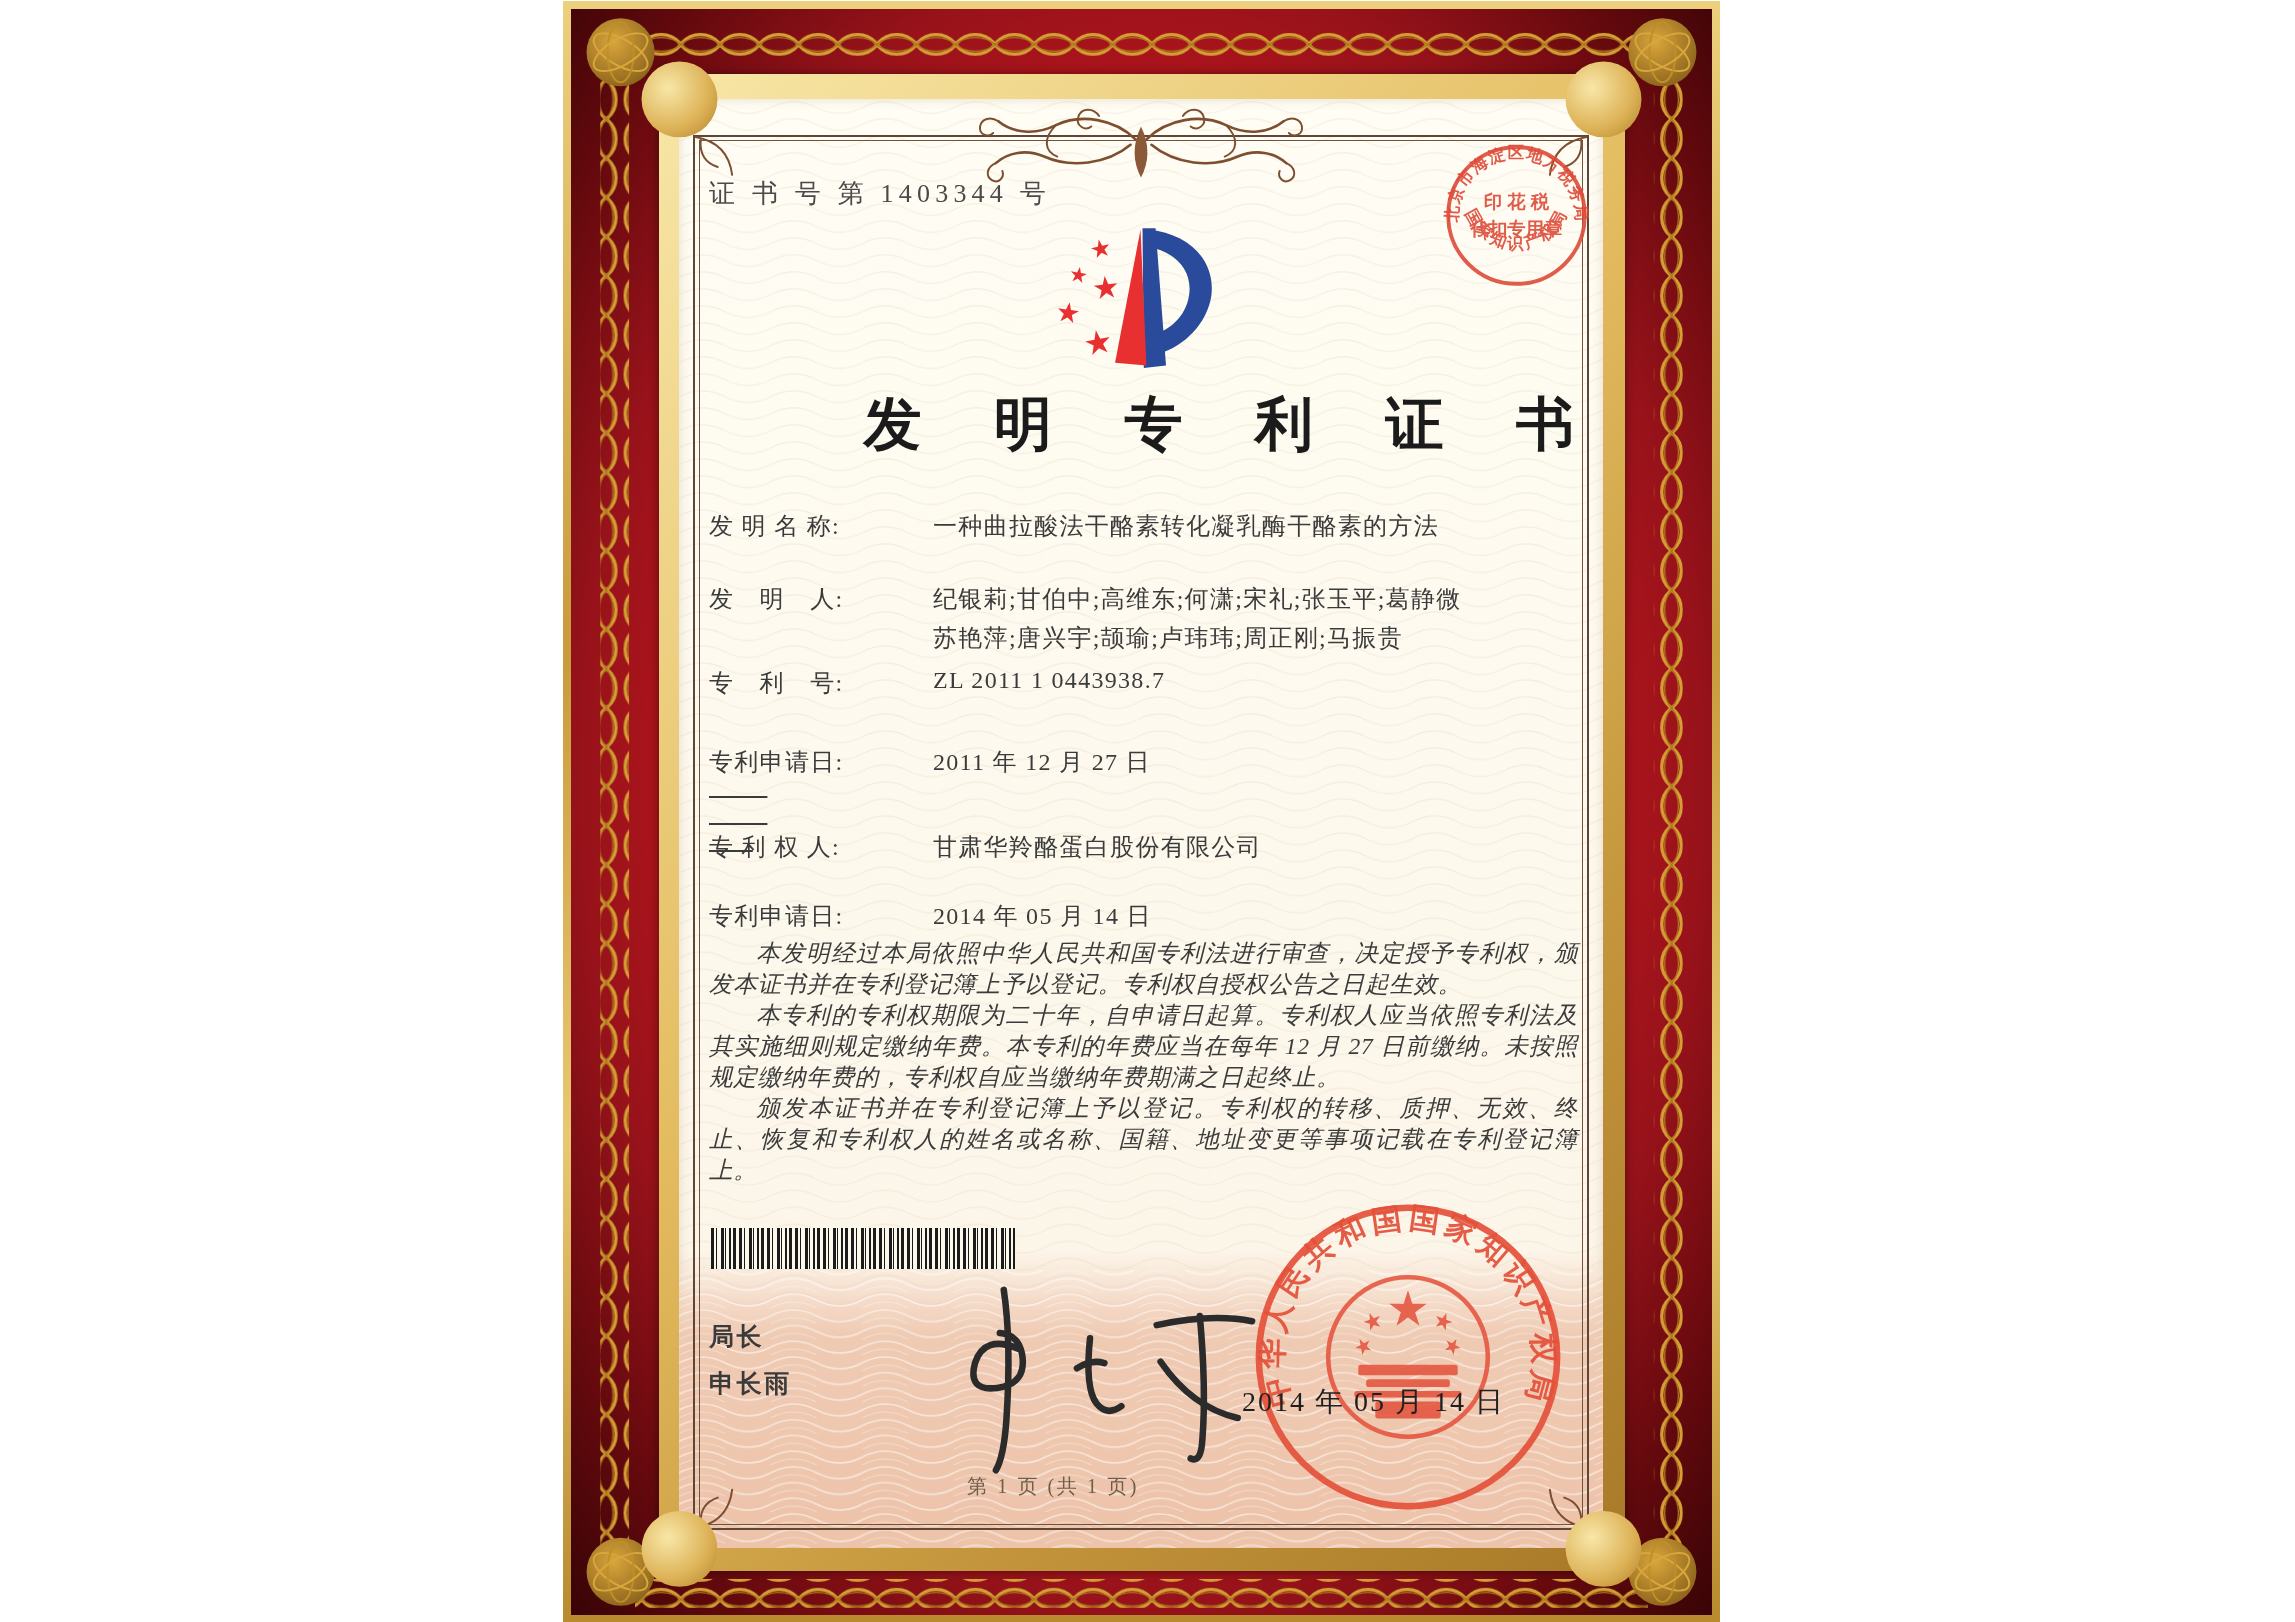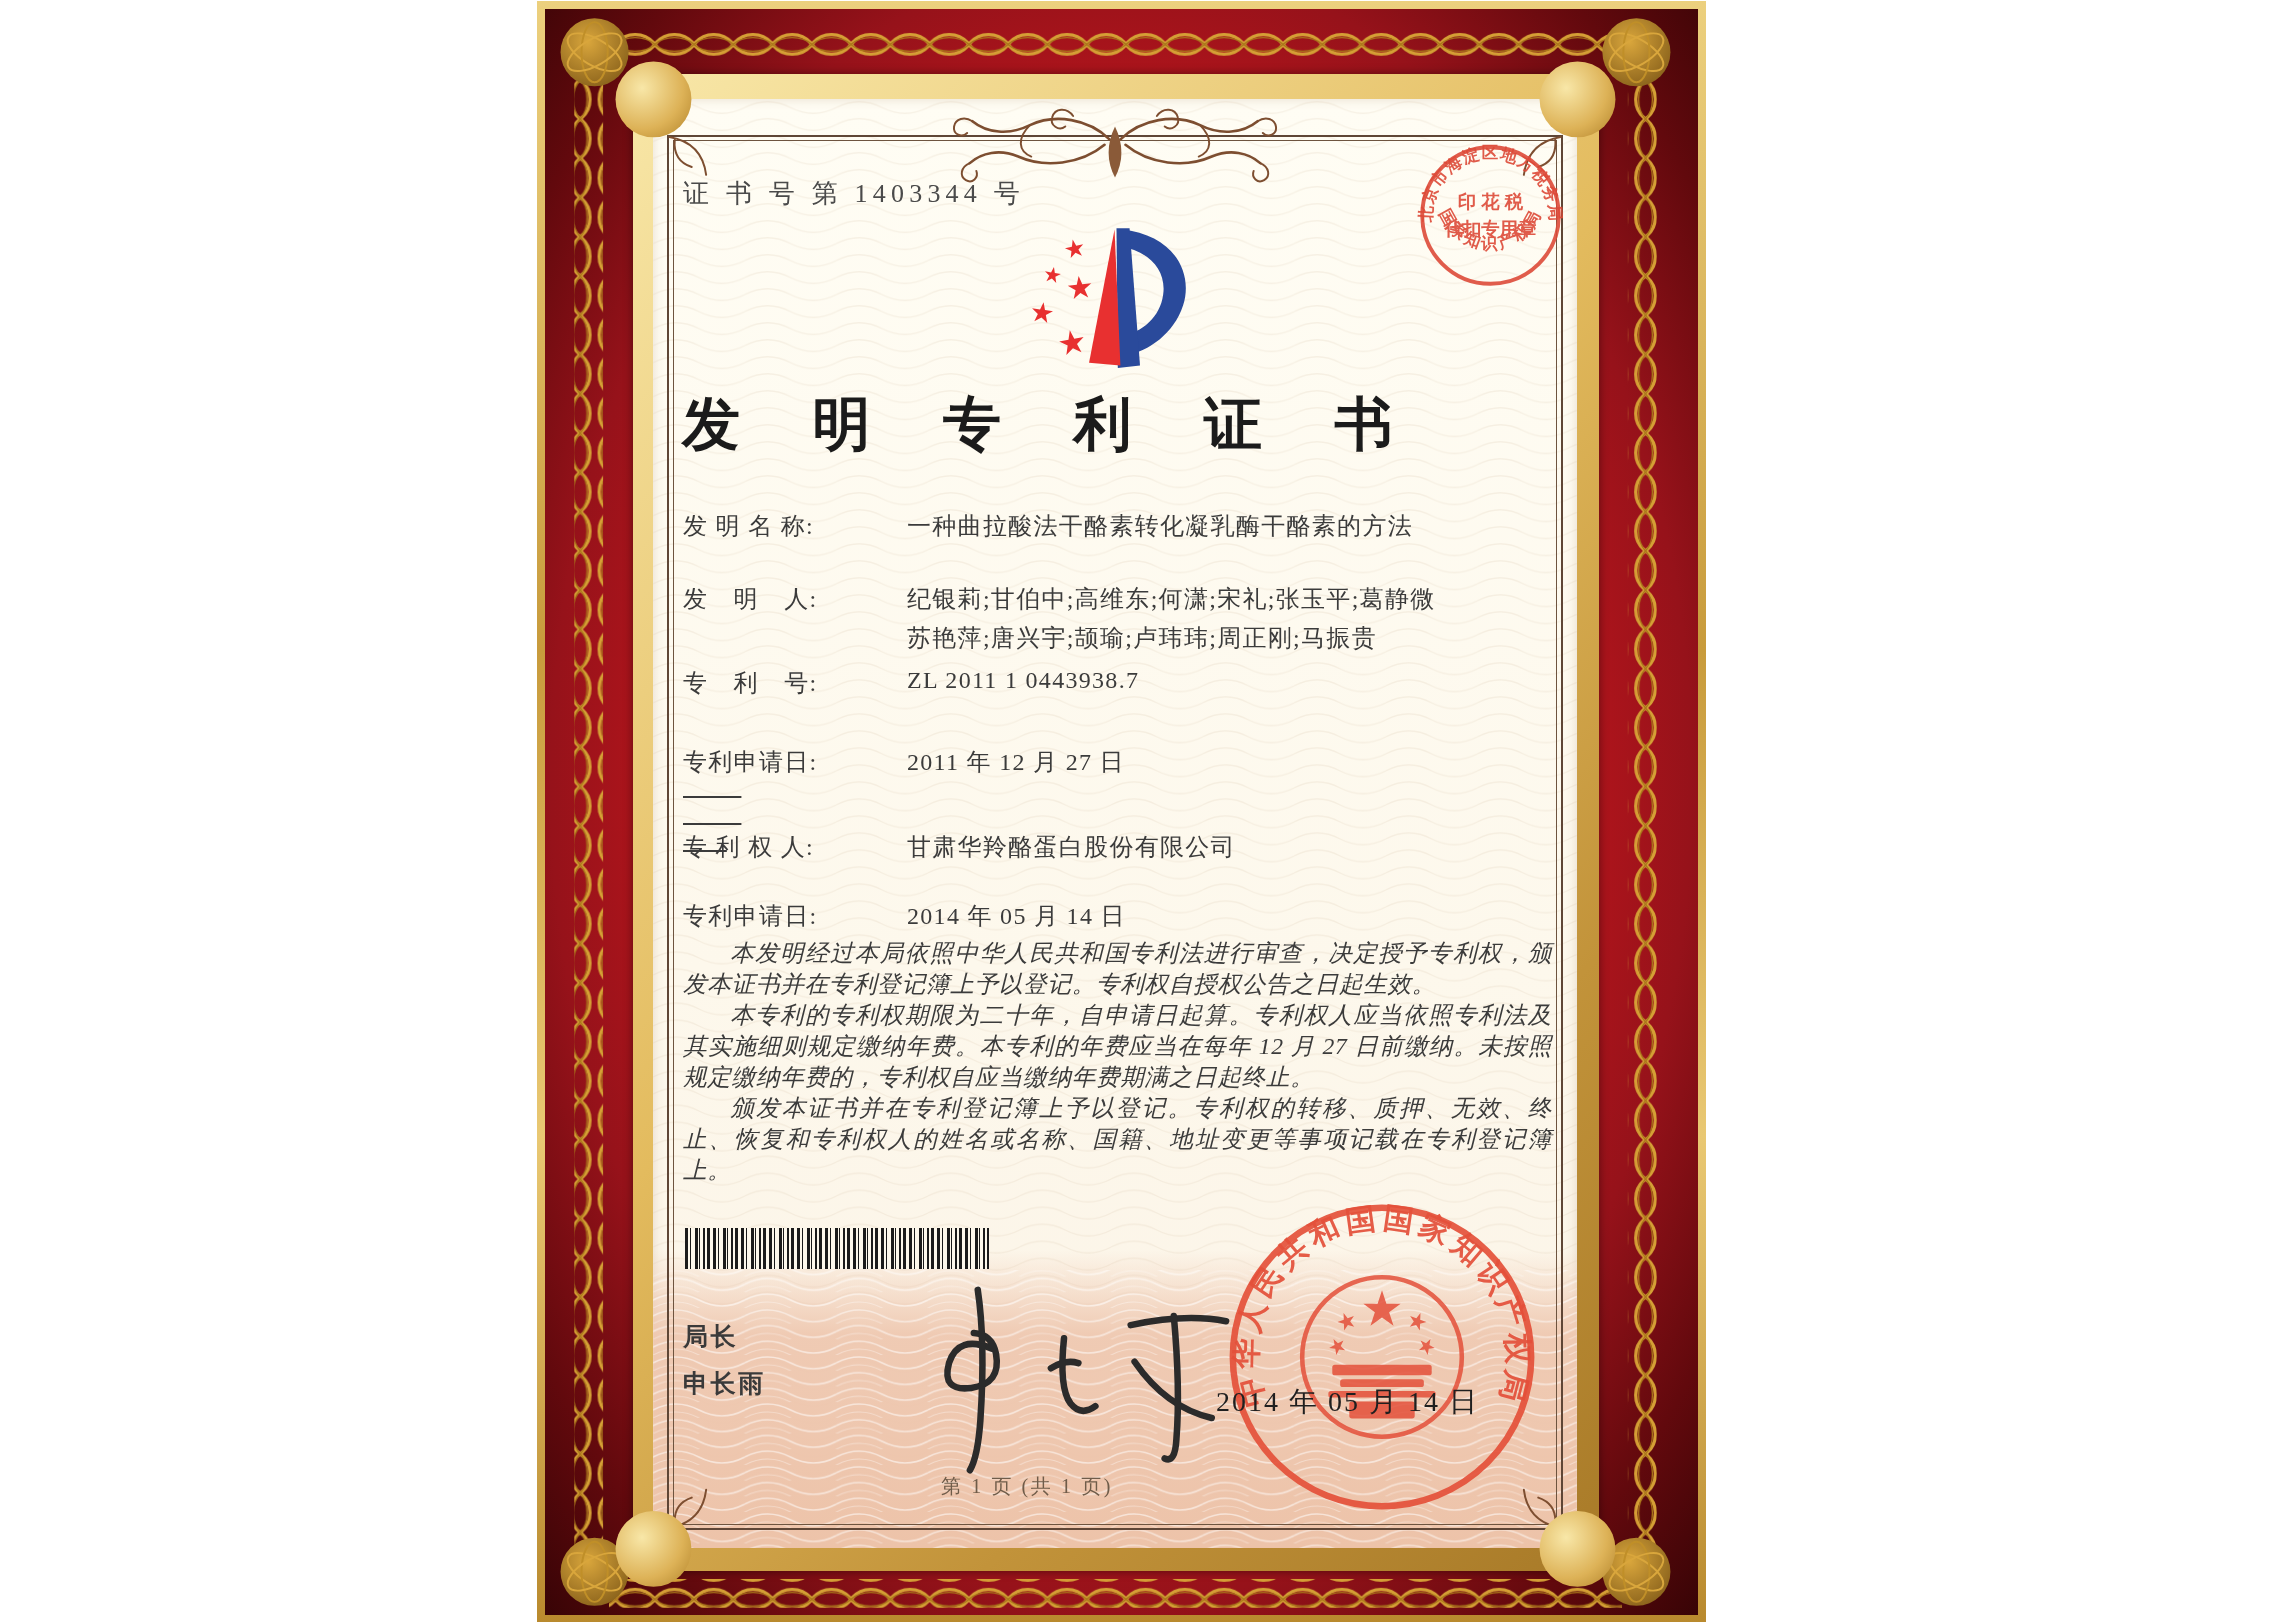--- a/index.html
+++ b/index.html
@@ -1,37 +1,37 @@
 <!DOCTYPE html>
 <html style="font-size:10.5px"><head>
 <meta charset="utf-8">
 <style>
   html,body{margin:0;padding:0;}
   body{width:2295px;height:1623px;background:#ffffff;position:relative;
        font-family:"Liberation Serif","DejaVu Serif",serif;}
-  .certificate{position:absolute;left:537px;top:1.3px;width:1157px;height:1622px;
-       background:linear-gradient(180deg,#ecd07e,#c89b3c 40%,#e9c873 70%,#b98a2e);padding-left:12px;}
+  .certificate{position:absolute;left:563px;top:1.3px;width:1157px;height:1622px;
+       background:linear-gradient(180deg,#ecd07e,#c89b3c 40%,#e9c873 70%,#b98a2e);}
   .frame-red{position:absolute;left:7.9px;top:7.9px;right:7.9px;bottom:7.9px;
        background:radial-gradient(ellipse at 50% 48%,#b5151c 55%,#96121a 70%,#62090d 86%,#380406 100%);}
   .frame-gold-inner{position:absolute;left:96px;top:73px;width:966px;height:1497px;
        background:linear-gradient(135deg,#f8e7a8,#e3bb5e 45%,#c2933a 75%,#a87a28);
        box-shadow:0 0 9.2px rgba(0,0,0,.45);}
   .paper{position:absolute;left:116px;top:98px;width:924px;height:1449px;
        background:linear-gradient(180deg,#fffdf4 0%,#fdf8ec 60%,#fbf3e6 100%);
        box-shadow:inset 0 0 11.8px rgba(120,80,40,.18);}
   .paper-content{position:absolute;left:0;top:0;width:100%;height:100%;}
   .decor-svg{position:absolute;left:0;top:0;pointer-events:none;}
   .border-outer{position:absolute;left:14.4px;top:36px;right:14.4px;bottom:18.3px;
        border:2px solid #5f4636;}
   .border-inner{position:absolute;left:19.6px;top:41px;right:19.6px;bottom:23.6px;
        border:0.7px solid #6e543f;}
   .cert-number{position:absolute;left:30px;top:77px;font-size:26px;letter-spacing:5.2px;
        color:#4a4a4a;white-space:pre;}
   .logo-wrap{position:absolute;left:359px;top:116px;width:209px;height:165px;}
-  .cert-title{position:absolute;left:0;top:287px;width:100%;text-align:left;
+  .cert-title{position:absolute;left:0;top:287px;width:100%;text-align:right;
        font-size:58px;font-weight:bold;color:#1b1b1b;letter-spacing:29px;text-indent:29px;
        white-space:pre;}
   .field-row{position:absolute;left:30px;font-size:24px;color:#3b3b3b;letter-spacing:1.3px;white-space:pre;}
   .field-label{position:absolute;left:0;top:0;white-space:pre;}
   .field-value{position:absolute;left:200px;top:0;white-space:pre;margin-left:24px;}
   .f-name{top:411px;} .f-inv1{top:484px;} .f-inv2{top:523px;}
   .f-no{top:568px;} .f-app{top:647px;text-decoration:underline;} .f-own{top:732px;} .f-grant{top:801px;}
   .paras{position:absolute;left:30px;top:839px;width:869px;font-size:23.6px;
        line-height:31px;color:#3b3b3b;letter-spacing:0.7px;text-align:justify;font-style:italic;}
   .paras p{margin:0;text-indent:2em;}

